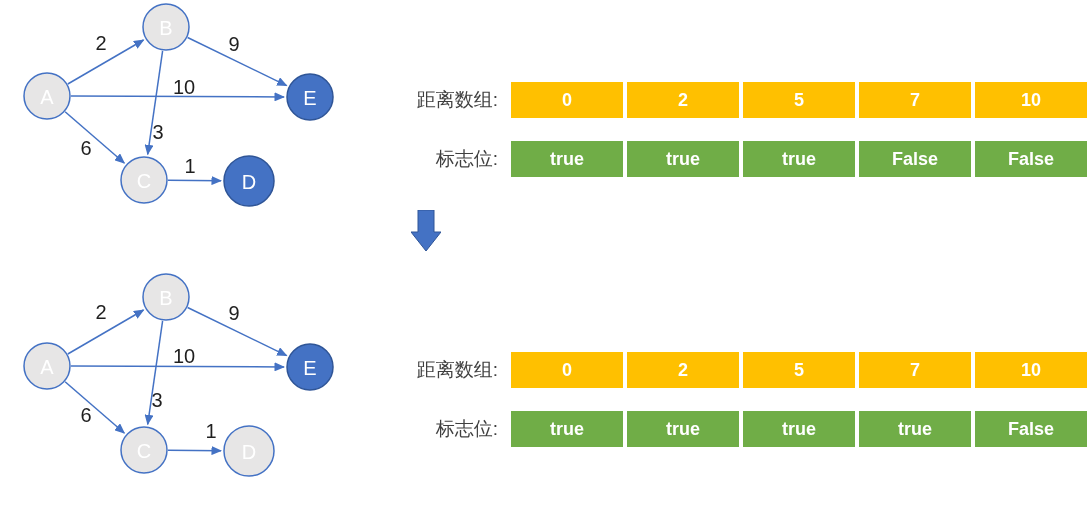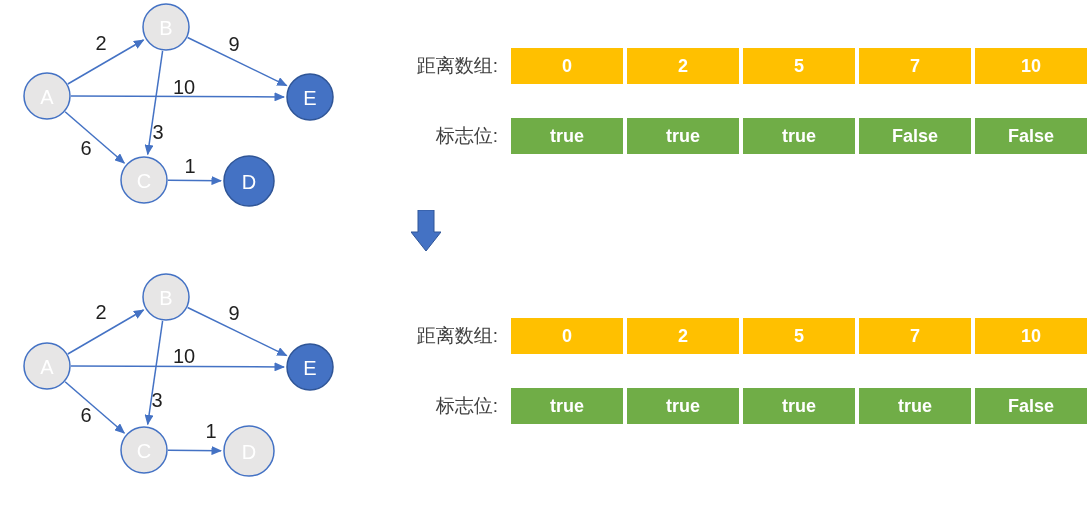--- a/index.html
+++ b/index.html
@@ -9,22 +9,22 @@
   }
   .graph { position:absolute; left:0; width:360px; height:232px; }
   #graph-before { top:0; }
   #graph-after  { top:270px; }
   .graph text.edge-weight { font-size:20px; }
   .graph text.node-letter { font-size:20px; fill:#ffffff; }
 
   .panel { position:absolute; left:403px; width:684px; }
   #state-panel-before { top:48px; }
   #state-panel-after  { top:318px; }
-  .prow { display:flex; height:36px; }
-  .prow + .prow { margin-top:34px; }
+  .prow { display:flex; height:36px;margin-top:34px; }
+  .prow + .prow { margin-top:23px; }
   .plabel {
     width:95px; text-align:right; font-size:19px; color:#3f3f3f;
     align-self:center; white-space:nowrap;
   }
   .cells { flex:1; display:flex; gap:4px; margin-left:13px; }
   .cell {
     flex:1; display:flex; align-items:center; justify-content:center;
     color:#ffffff; font-weight:bold; font-size:18px;
   }
   .down-arrow { position:absolute; left:411px; top:210px; }

